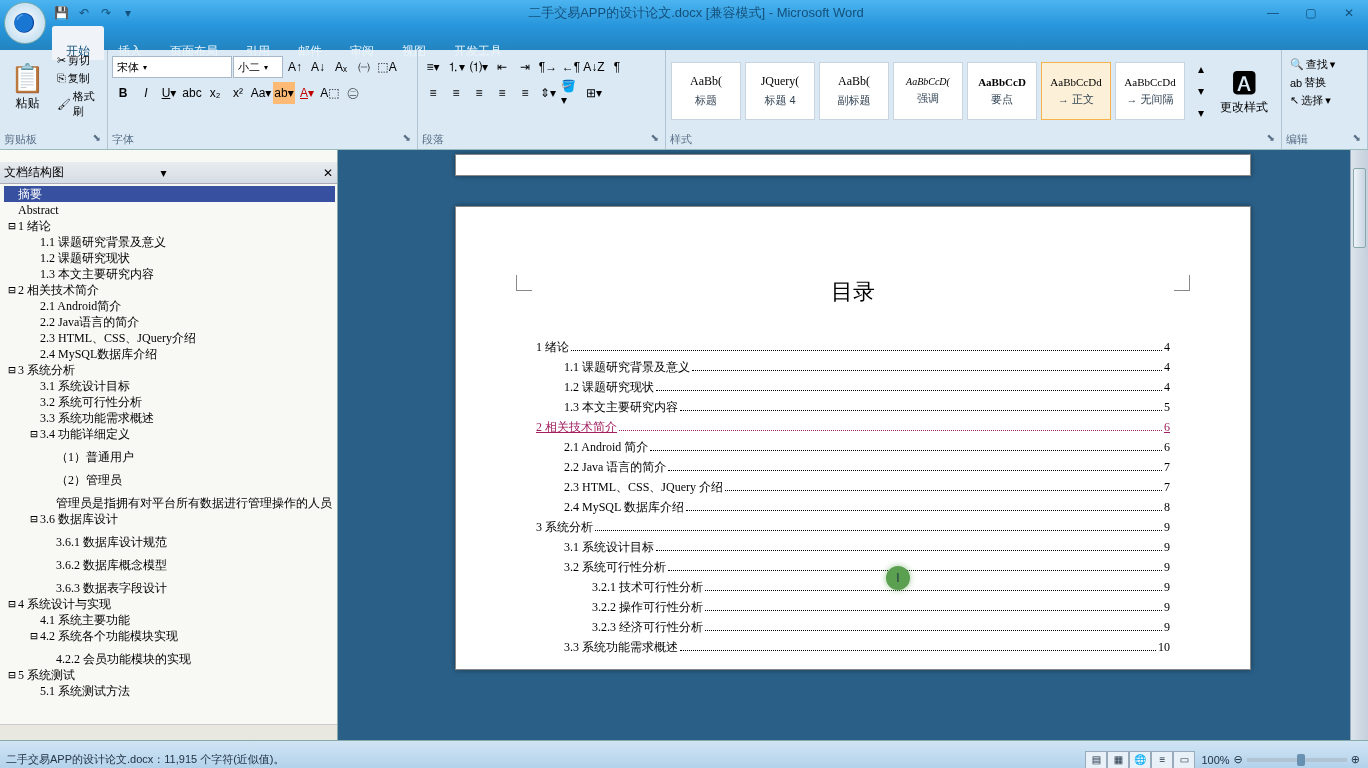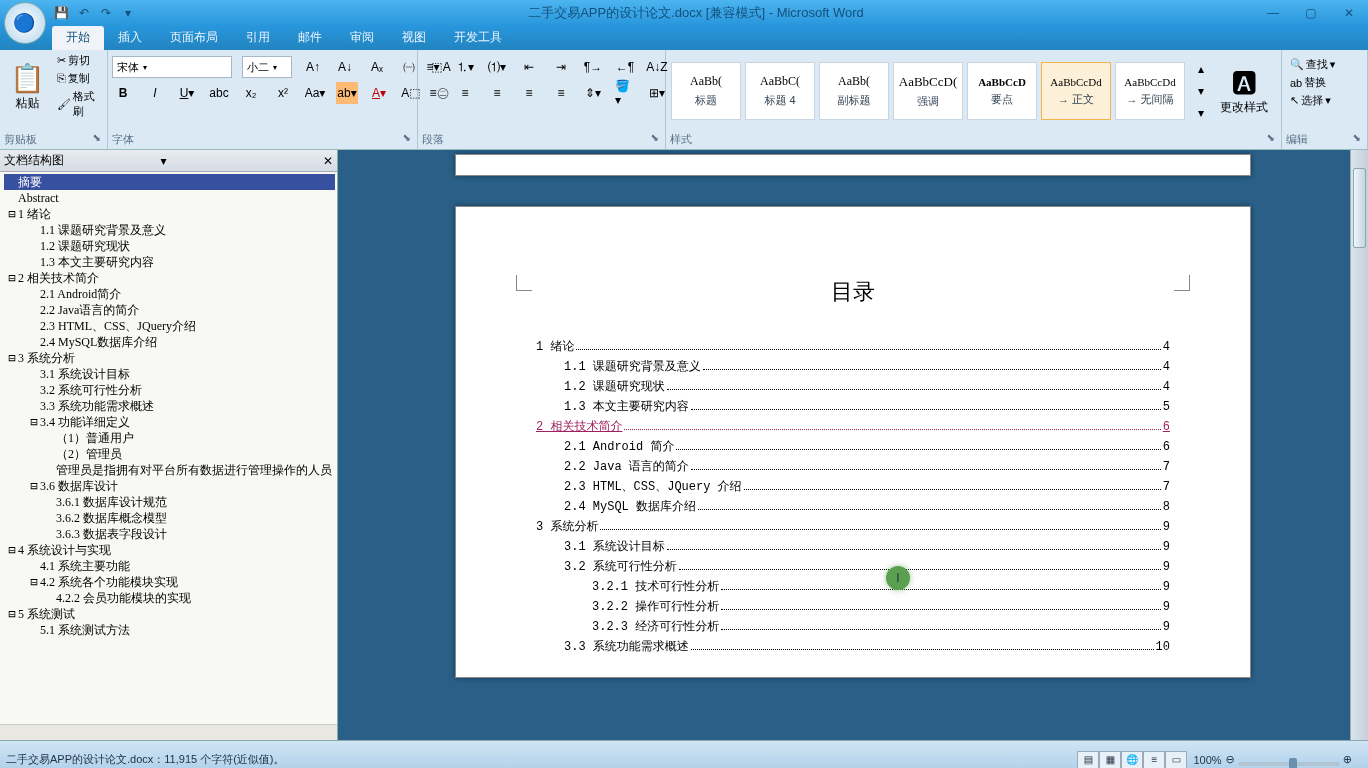--- a/index.html
+++ b/index.html
@@ -10,63 +10,63 @@
 .office-btn { width: 42px; height: 42px; background: radial-gradient(#fff, #b0d4ec); border-radius: 50%; position: absolute; left: 4px; top: 2px; z-index: 10; border: 1px solid #7aa; display: flex; align-items: center; justify-content: center; font-size: 18px; }
 .qat { display: flex; gap: 2px; margin-left: 52px; }
 .qat-btn { width: 20px; height: 20px; display: flex; align-items: center; justify-content: center; cursor: pointer; color: #14507a; }
 .title-text { flex: 1; text-align: center; color: #14507a; font-size: 13px; }
 .win-controls { display: flex; gap: 0; }
 .win-btn { width: 38px; height: 26px; display: flex; align-items: center; justify-content: center; cursor: pointer; color: #14507a; }
 .win-btn.close { background: transparent; }
 
 
 .ribbon-tabs { height: 24px; background: linear-gradient(#2896dc, #2284c0); display: flex; padding-left: 52px; }
-.ribbon-tab { padding: 3px 14px; color: #eaf4fc; cursor: pointer; font-size: 12px; }
+.ribbon-tab { padding: 17px 14px; color: #eaf4fc; cursor: pointer; font-size: 12px; }
 .ribbon-tab.active { background: #f0f4f9; color: #14507a; border-radius: 3px 3px 0 0; }
 
 
 .ribbon { height: 100px; background: #dbe9f4; border-bottom: 1px solid #9bb; display: flex; }
 .ribbon-group { border-right: 1px solid #b0c4d4; display: flex; flex-direction: column; padding: 2px 4px 0; }
 .ribbon-group-body { flex: 1; display: flex; align-items: flex-start; gap: 2px; }
 .ribbon-group-label { text-align: left; color: #5a7088; font-size: 11px; padding: 2px 0; position: relative; }
 .ribbon-group-label::after { content: "⬊"; position: absolute; right: 2px; font-size: 10px; }
 
 .big-btn { display: flex; flex-direction: column; align-items: center; justify-content: center; padding: 2px 6px; height: 70px; cursor: pointer; }
 .big-btn .ico { font-size: 28px; }
 .small-btn-col { display: flex; flex-direction: column; gap: 1px; }
 .small-btn { display: flex; align-items: center; gap: 2px; padding: 1px 4px; cursor: pointer; font-size: 11px; }
-.tool-row { display: flex; gap: 10px; }
+.tool-row { display: flex; gap: 1px; }
 .tool-btn { width: 22px; height: 22px; border: 1px solid transparent; display: flex; align-items: center; justify-content: center; cursor: pointer; font-size: 12px; }
 .combo { height: 22px; border: 1px solid #a8b8c8; background: #fff; display: flex; align-items: center; padding: 0 2px 0 4px; font-size: 11px; }
 .combo .arrow { margin-left: 4px; font-size: 8px; }
 
 .style-item { width: 70px; height: 58px; border: 1px solid #c8d4e0; background: #fff; display: flex; flex-direction: column; align-items: center; justify-content: center; cursor: pointer; margin: 0 1px; }
 .style-item.selected { border-color: #f8b44a; background: #fdf0d8; }
 .style-preview { font-family: "SimSun"; font-size: 11px; }
 .style-name { font-size: 11px; color: #345; margin-top: 4px; }
 
 
 .main { display: flex; height: 590px; background: #bcdcf0; }
 .nav-pane { width: 338px; background: #f8f8f4; border-right: 1px solid #8aa; display: flex; flex-direction: column; }
-.nav-header { height: 22px; background: linear-gradient(#e8ecf0, #d4dce4); display: flex; align-items: center; padding: 0 4px; border-bottom: 1px solid #aab; }
+.nav-header { height: 22px; background: linear-gradient(#e8ecf0, #d4dce4); display: flex; align-items: center; padding: 0 4px; border-bottom: 1px solid #aab; margin-top: 12px; }
 .nav-header-title { flex: 1; }
 .nav-close { cursor: pointer; }
 .nav-tree { flex: 1; overflow: auto; padding: 2px 2px 20px 4px; font-family: "SimSun"; font-size: 12px; line-height: 16px; }
 .nav-item { padding: 0 2px; cursor: pointer; white-space: nowrap; }
 .nav-item.selected { background: #3850a0; color: #fff; }
 .nav-item.lv1 { }
 .nav-item.lv2 { padding-left: 24px; }
-.nav-item.lv3 { padding-left: 40px; }
+.nav-item.lv3 { padding-left: 40px; margin-top: 7px; }
 .expander { display: inline-block; width: 12px; text-align: center; font-family: monospace; }
 
 
 .doc-area { flex: 1; background: #2a6088; display: flex; flex-direction: column; position: relative; }
 .doc-scroll { flex: 1; overflow: hidden; display: flex; justify-content: center; background: #2a6088; padding-top: 4px; position: relative;}
 .page-shadow-top { width: 796px; height: 22px; background: #fff; border: 1px solid #888; box-shadow: 0 0 6px rgba(0,0,0,0.4); margin: 0 auto 30px; }
-.page { width: 796px; background: #fff; border: 1px solid #888; box-shadow: 0 0 6px rgba(0,0,0,0.4); margin: 12px auto; padding: 70px 80px 20px; font-family: Liberation Mono, monospace; position: relative; }
+.page { width: 796px; background: #fff; border: 1px solid #888; box-shadow: 0 0 6px rgba(0,0,0,0.4); margin: 12px auto; padding: 70px 80px 12px; font-family: Liberation Serif, serif; position: relative; }
 .page-mark { position: absolute; border: 0 solid #888; width: 16px; height: 16px; }
 .page-mark.tl { top: 68px; left: 60px; border-width: 0 0 1px 1px;}
 .page-mark.tr { top: 68px; right: 60px; border-width: 0 1px 1px 0;}
 .cursor-mark { position: absolute; left: 548px; top: 416px; width: 24px; height: 24px; background: #5aa050; border-radius: 50%; display: flex; align-items: center; justify-content: center; color: #234; box-shadow: 0 0 6px rgba(90,160,80,0.6); }
 
 .toc-title { text-align: center; font-size: 22px; margin-bottom: 30px; }
 .toc-line { display: flex; align-items: baseline; font-size: 12px; line-height: 20px; }
 .toc-line.changed { color: #a02060; text-decoration: underline; }
 .toc-text { white-space: nowrap; }
 .toc-filler { flex: 1; border-bottom: 1px dotted #000; margin: 0 2px 3px; height: 1px; }
@@ -77,21 +77,21 @@
 .toc-l3 { padding-left: 56px; }
 
 .vscroll { width: 18px; background: linear-gradient(90deg,#dce4ec,#c4d0dc); border-left: 1px solid #9ab; position: absolute; right: 0; top: 0; bottom: 0; }
 .vscroll-thumb { background: linear-gradient(90deg,#eef4fa,#c8d4e0); border: 1px solid #8aa; border-radius: 2px; margin: 18px 2px; height: 80px; }
 
 
 .statusbar { height: 38px; background: linear-gradient(#d0e4f4, #a8cce8); display: flex; align-items: center; border-top: 1px solid #8aa; font-size: 11px; color: #234; }
 .status-left { flex: 1; padding-left: 6px; }
 .view-btns { display: flex; gap: 0; margin-right: 6px; }
 .view-btn { width: 22px; height: 18px; border: 1px solid #9ab; background: #e8f0f8; display: flex; align-items: center; justify-content: center; cursor: pointer; font-size: 10px; }
-.zoom { display: flex; align-items: flex-end; gap: 4px; margin-right: 16px; }
+.zoom { display: flex; align-items: center; gap: 4px; margin-right: 8px; }
 .zoom-slider { width: 100px; height: 4px; background: #b0c4d4; position: relative; }
 .zoom-slider::before { content:""; position:absolute; left: 50%; top: -4px; width: 8px; height: 12px; background: #6890b0; border-radius: 2px; }
 
 
 .taskbar { height: 34px; background: #0c1420; display: flex; align-items: center; }
 .task-btn { width: 48px; height: 34px; display: flex; align-items: center; justify-content: center; cursor: pointer; color: #fff; font-size: 16px; }
 .task-btn.app { width: 48px; position: relative; }
 .task-btn.app.active::after { content:""; position:absolute; bottom:0; left: 8px; right: 8px; height: 2px; background: #78b4e8; }
 .task-tray { margin-left: auto; display: flex; align-items: center; gap: 6px; padding-right: 4px; color: #fff; font-size: 11px; }
 .task-clock { text-align: right; line-height: 13px; padding: 0 6px; }
@@ -218,29 +218,29 @@
   </div>
 
   <div class="ribbon-group" style="flex:1">
     <div class="ribbon-group-body" style="align-items:center" id="styles-row">
 
     <div class="style-item">
           <div class="style-preview" style="font-size:12px;font-family:SimHei">AaBb(</div>
           <div class="style-name">标题</div>
         </div>
         <div class="style-item">
-          <div class="style-preview" style="font-size:12px;font-family:SimHei">AaBbC(</div>
+          <div class="style-preview" style="font-size:12px;font-family:SimHei">JQuery(</div>
           <div class="style-name">标题 4</div>
         </div>
         <div class="style-item">
           <div class="style-preview" style="font-size:12px;font-family:SimHei">AaBb(</div>
           <div class="style-name">副标题</div>
         </div>
         <div class="style-item">
-          <div class="style-preview" style="font-size:13px;">AaBbCcD(</div>
+          <div class="style-preview" style="font-size:10px;font-style:italic">AaBbCcD(</div>
           <div class="style-name">强调</div>
         </div>
         <div class="style-item">
           <div class="style-preview" style="font-size:11px;font-weight:bold">AaBbCcD</div>
           <div class="style-name">要点</div>
         </div>
         <div class="style-item selected">
           <div class="style-preview" style="font-size:11px">AaBbCcDd</div>
           <div class="style-name">→ 正文</div>
         </div>

